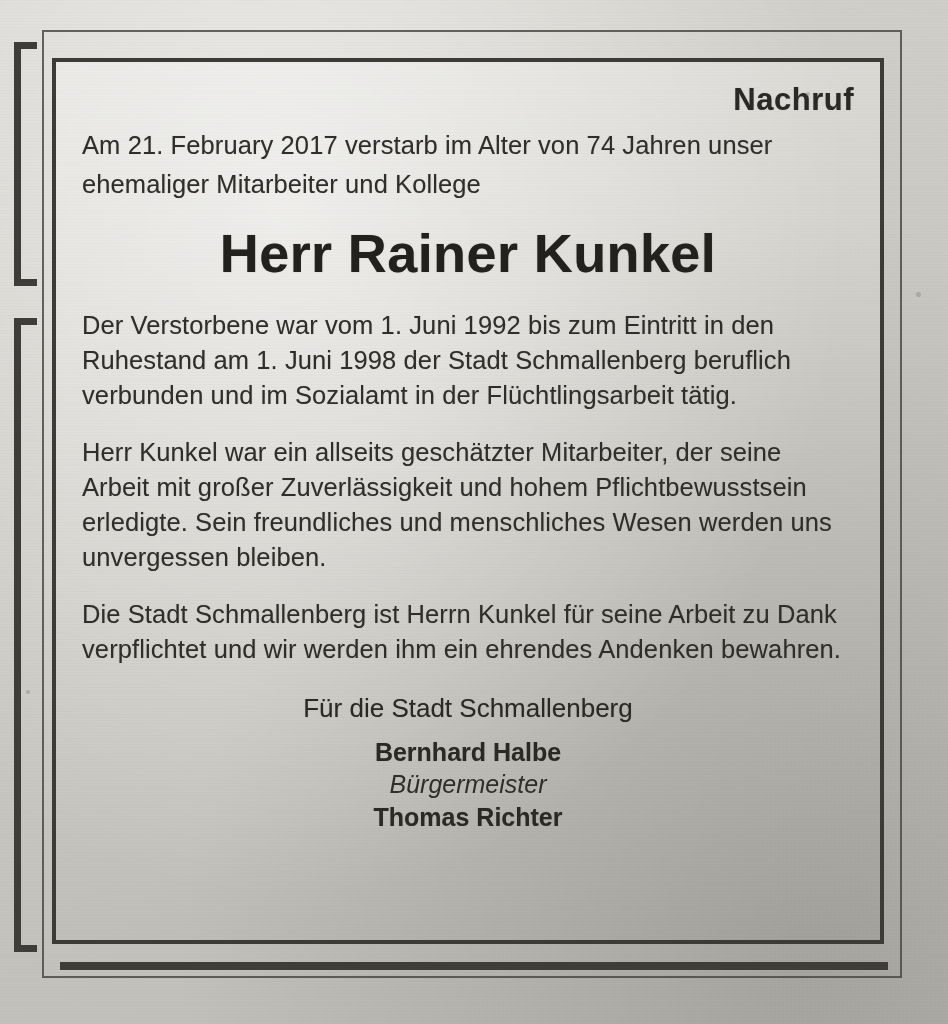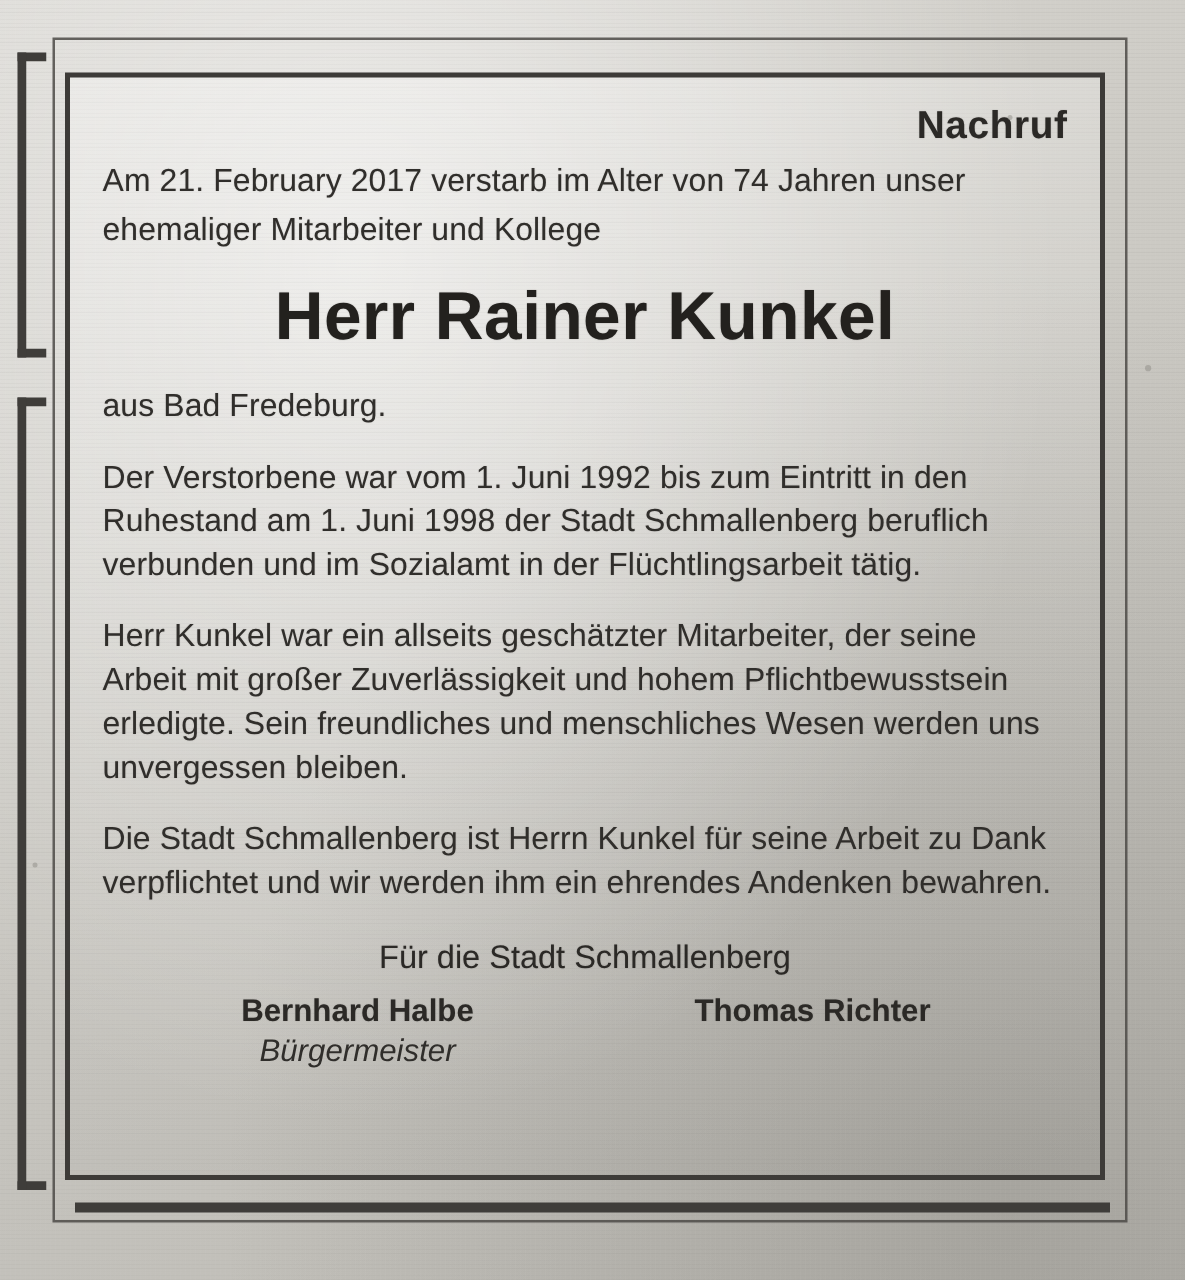--- a/index.html
+++ b/index.html
@@ -106,20 +106,21 @@
     font-size: 26px;
     color: #2b2926;
     margin: 26px 0 12px 0;
     text-shadow: 0 0 1px rgba(60,58,55,0.3);
   }
 
   .signers {
     display: flex;
     justify-content: space-between;
     padding: 0 22px;
+    flex-direction: column;
   }
   .signer {
     text-align: center;
     flex: 1 1 0;
   }
   .signer-name {
     font-weight: bold;
     font-size: 25px;
     color: #2b2926;
     line-height: 32px;
@@ -161,21 +162,20 @@
 
   <div class="notice">
 
     <div class="headline">Nachruf</div>
 
     <p class="body">Am 21. February 2017 verstarb im Alter von 74 Jahren unser</p>
     <p class="body">ehemaliger Mitarbeiter und Kollege</p>
 
     <div class="name">Herr Rainer Kunkel</div>
 
-    <p class="body gap">aus Bad Fredeburg.</p>
 
     <p class="body gap">Der Verstorbene war vom 1. Juni 1992 bis zum Eintritt in den Ruhestand am 1. Juni 1998 der Stadt Schmallenberg beruflich verbunden und im Sozialamt in der Flüchtlingsarbeit tätig.</p>
 
     <p class="body gap">Herr Kunkel war ein allseits geschätzter Mitarbeiter, der seine Arbeit mit großer Zuverlässigkeit und hohem Pflichtbewusstsein erledigte. Sein freundliches und menschliches Wesen werden uns unvergessen bleiben.</p>
 
     <p class="body">Die Stadt Schmallenberg ist Herrn Kunkel für seine Arbeit zu Dank verpflichtet und wir werden ihm ein ehrendes Andenken bewahren.</p>
 
     <div class="signoff-title">Für die Stadt Schmallenberg</div>
 
     <div class="signers">

